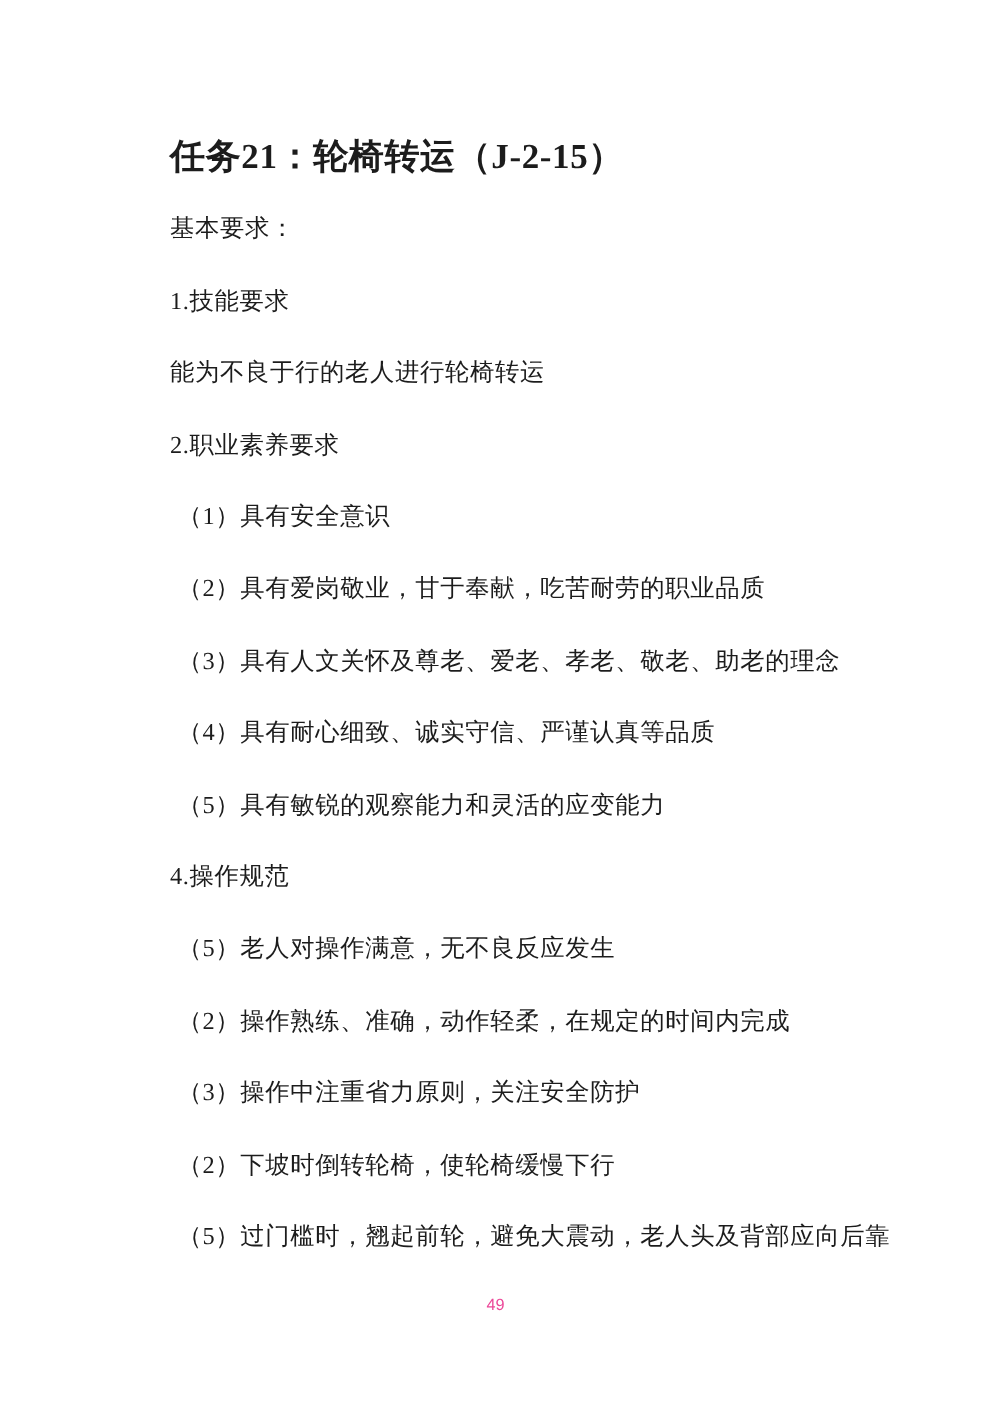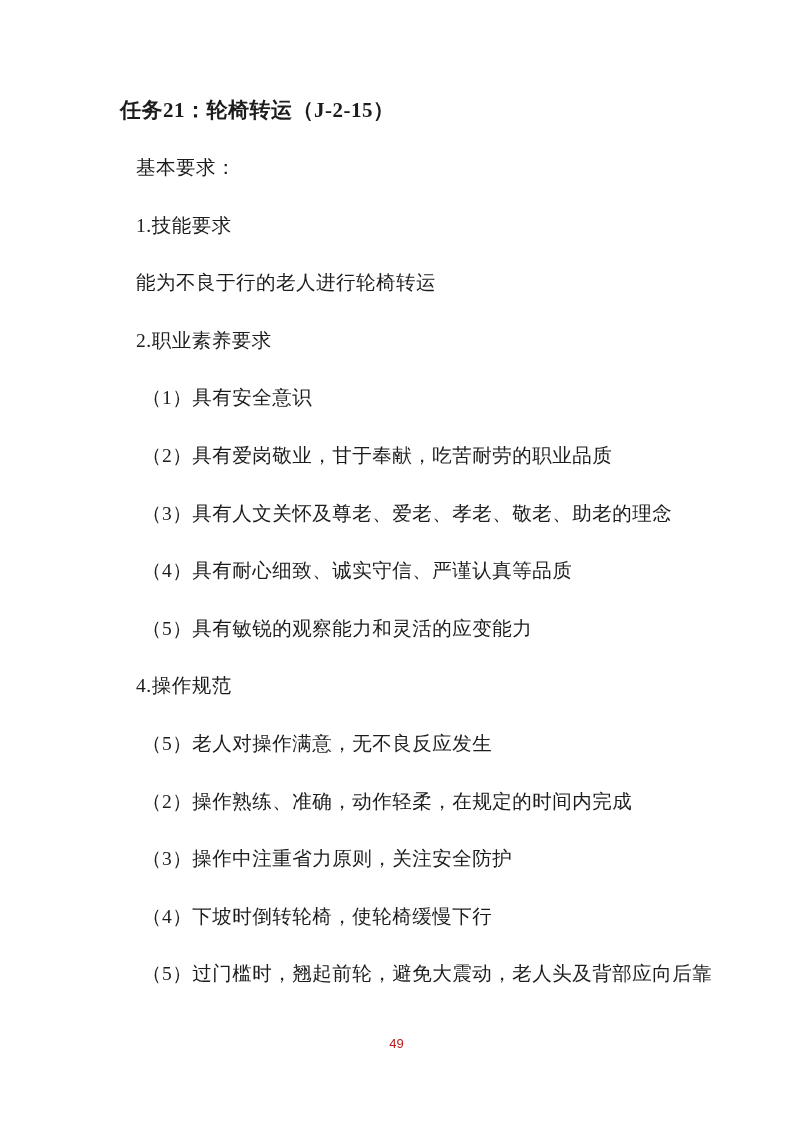--- a/index.html
+++ b/index.html
@@ -16,22 +16,22 @@
     font-family: "Liberation Serif", "DejaVu Serif", serif;
     color: #1c1c1c;
   }
   .content {
     position: absolute;
     left: 120px;
     top: 89px;
     width: 610px;
   }
   .doc-title {
-    margin: 0;
-    font-size: 21px;
+    margin: 16px;
+    font-size: 28px;
     font-weight: bold;
     line-height: 42px;
     letter-spacing: 0.5px;
     white-space: nowrap;
   }
   .para {
     margin: 16px;
     font-size: 19.5px;
     font-weight: normal;
     line-height: 41.6px;
@@ -42,21 +42,21 @@
     padding-left: 6px;
   }
   .footer {
     position: absolute;
     left: 0;
     top: 1036px;
     width: 100%;
     text-align: center;
     font-size: 13px;
     font-family: "Liberation Sans", "DejaVu Sans", sans-serif;
-    color: #b91c1c;
+    color: #ec4899;
   }
 </style>
 </head>
 <body>
 
 <div class="page">
   <div class="content">
 
     <h1 class="doc-title">任务21：轮椅转运（J-2-15）</h1>
 
@@ -81,21 +81,21 @@
 
 
     <p class="para">4.操作规范</p>
 
     <p class="para item">（5）老人对操作满意，无不良反应发生</p>
 
     <p class="para item">（2）操作熟练、准确，动作轻柔，在规定的时间内完成</p>
 
     <p class="para item">（3）操作中注重省力原则，关注安全防护</p>
 
-    <p class="para item">（4）下坡时倒转轮椅，使轮椅缓慢下行</p>
+    <p class="para item">（2）下坡时倒转轮椅，使轮椅缓慢下行</p>
 
     <p class="para item">（5）过门槛时，翘起前轮，避免大震动，老人头及背部应向后靠</p>
 
 
   </div>
 
   <div class="footer">49</div>
 </div>
 
 </body></html>

